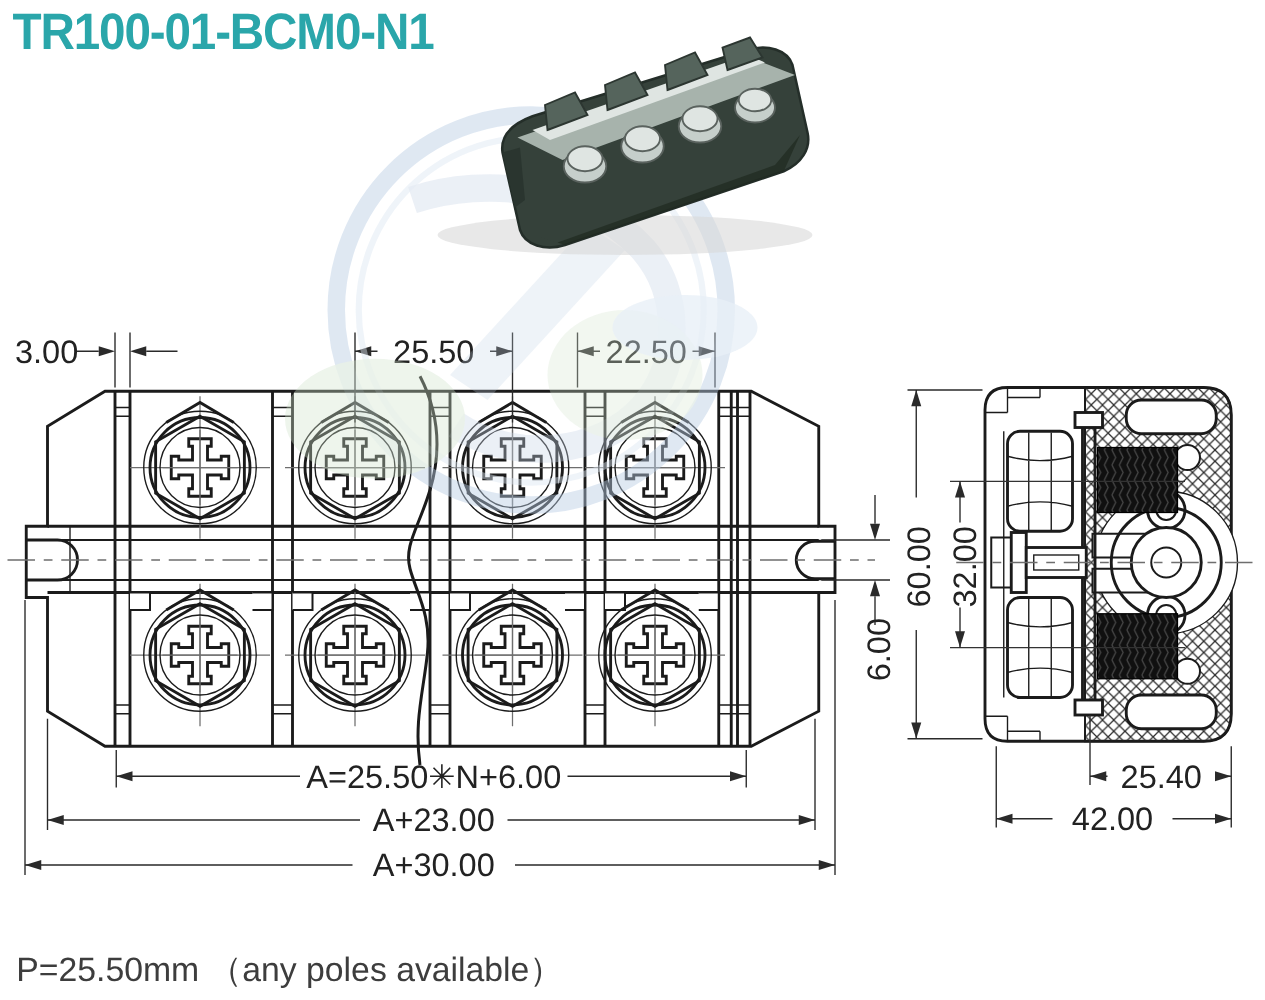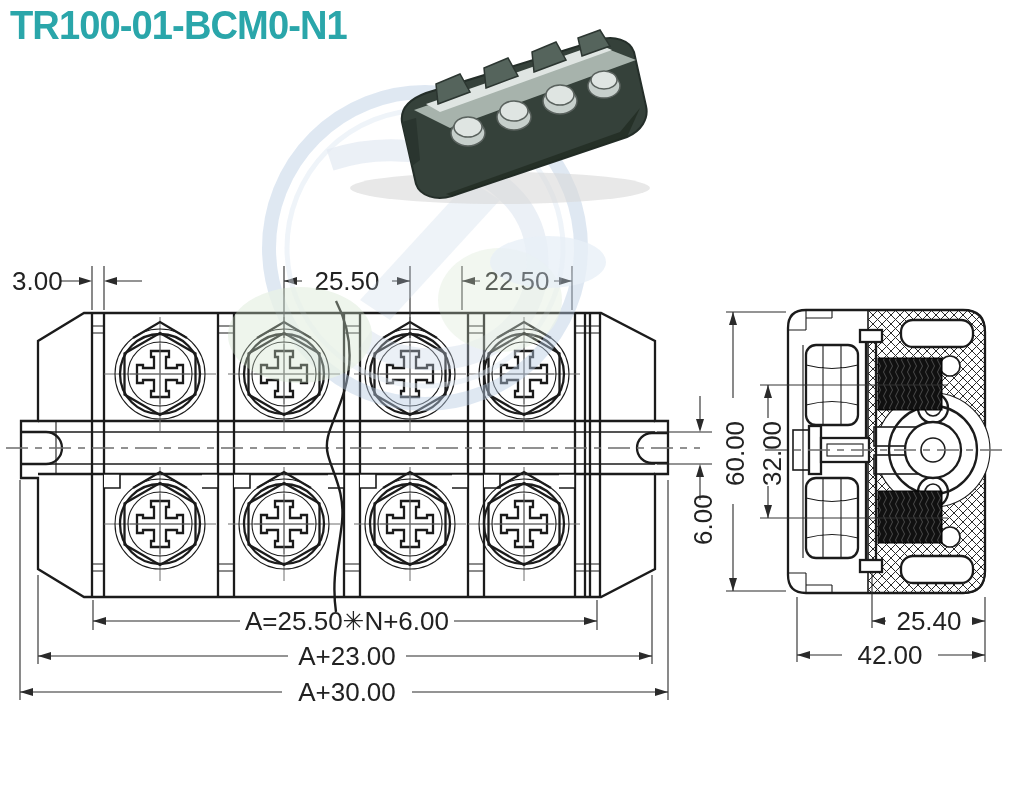--- a/index.html
+++ b/index.html
@@ -270,14 +270,15 @@
       <ellipse cx="560" cy="101" rx="17" ry="13" fill="#c6cfcb"></ellipse>
       <ellipse cx="560" cy="95" rx="14" ry="10" fill="#dfe5e2"></ellipse>
       <ellipse cx="604" cy="86" rx="16" ry="12" fill="#c6cfcb"></ellipse>
       <ellipse cx="604" cy="80" rx="13" ry="9" fill="#dfe5e2"></ellipse>
     </g>
     <path d="M402,122 L416,118 L420,160 L412,166 Z" fill="#2a352f"></path>
   </g>
 </svg>
 
 <div class="title">TR100-01-BCM0-N1</div>
+<div class="footer">P=25.50mm （any poles available）</div>
 
 </div>
 
 </body></html>

